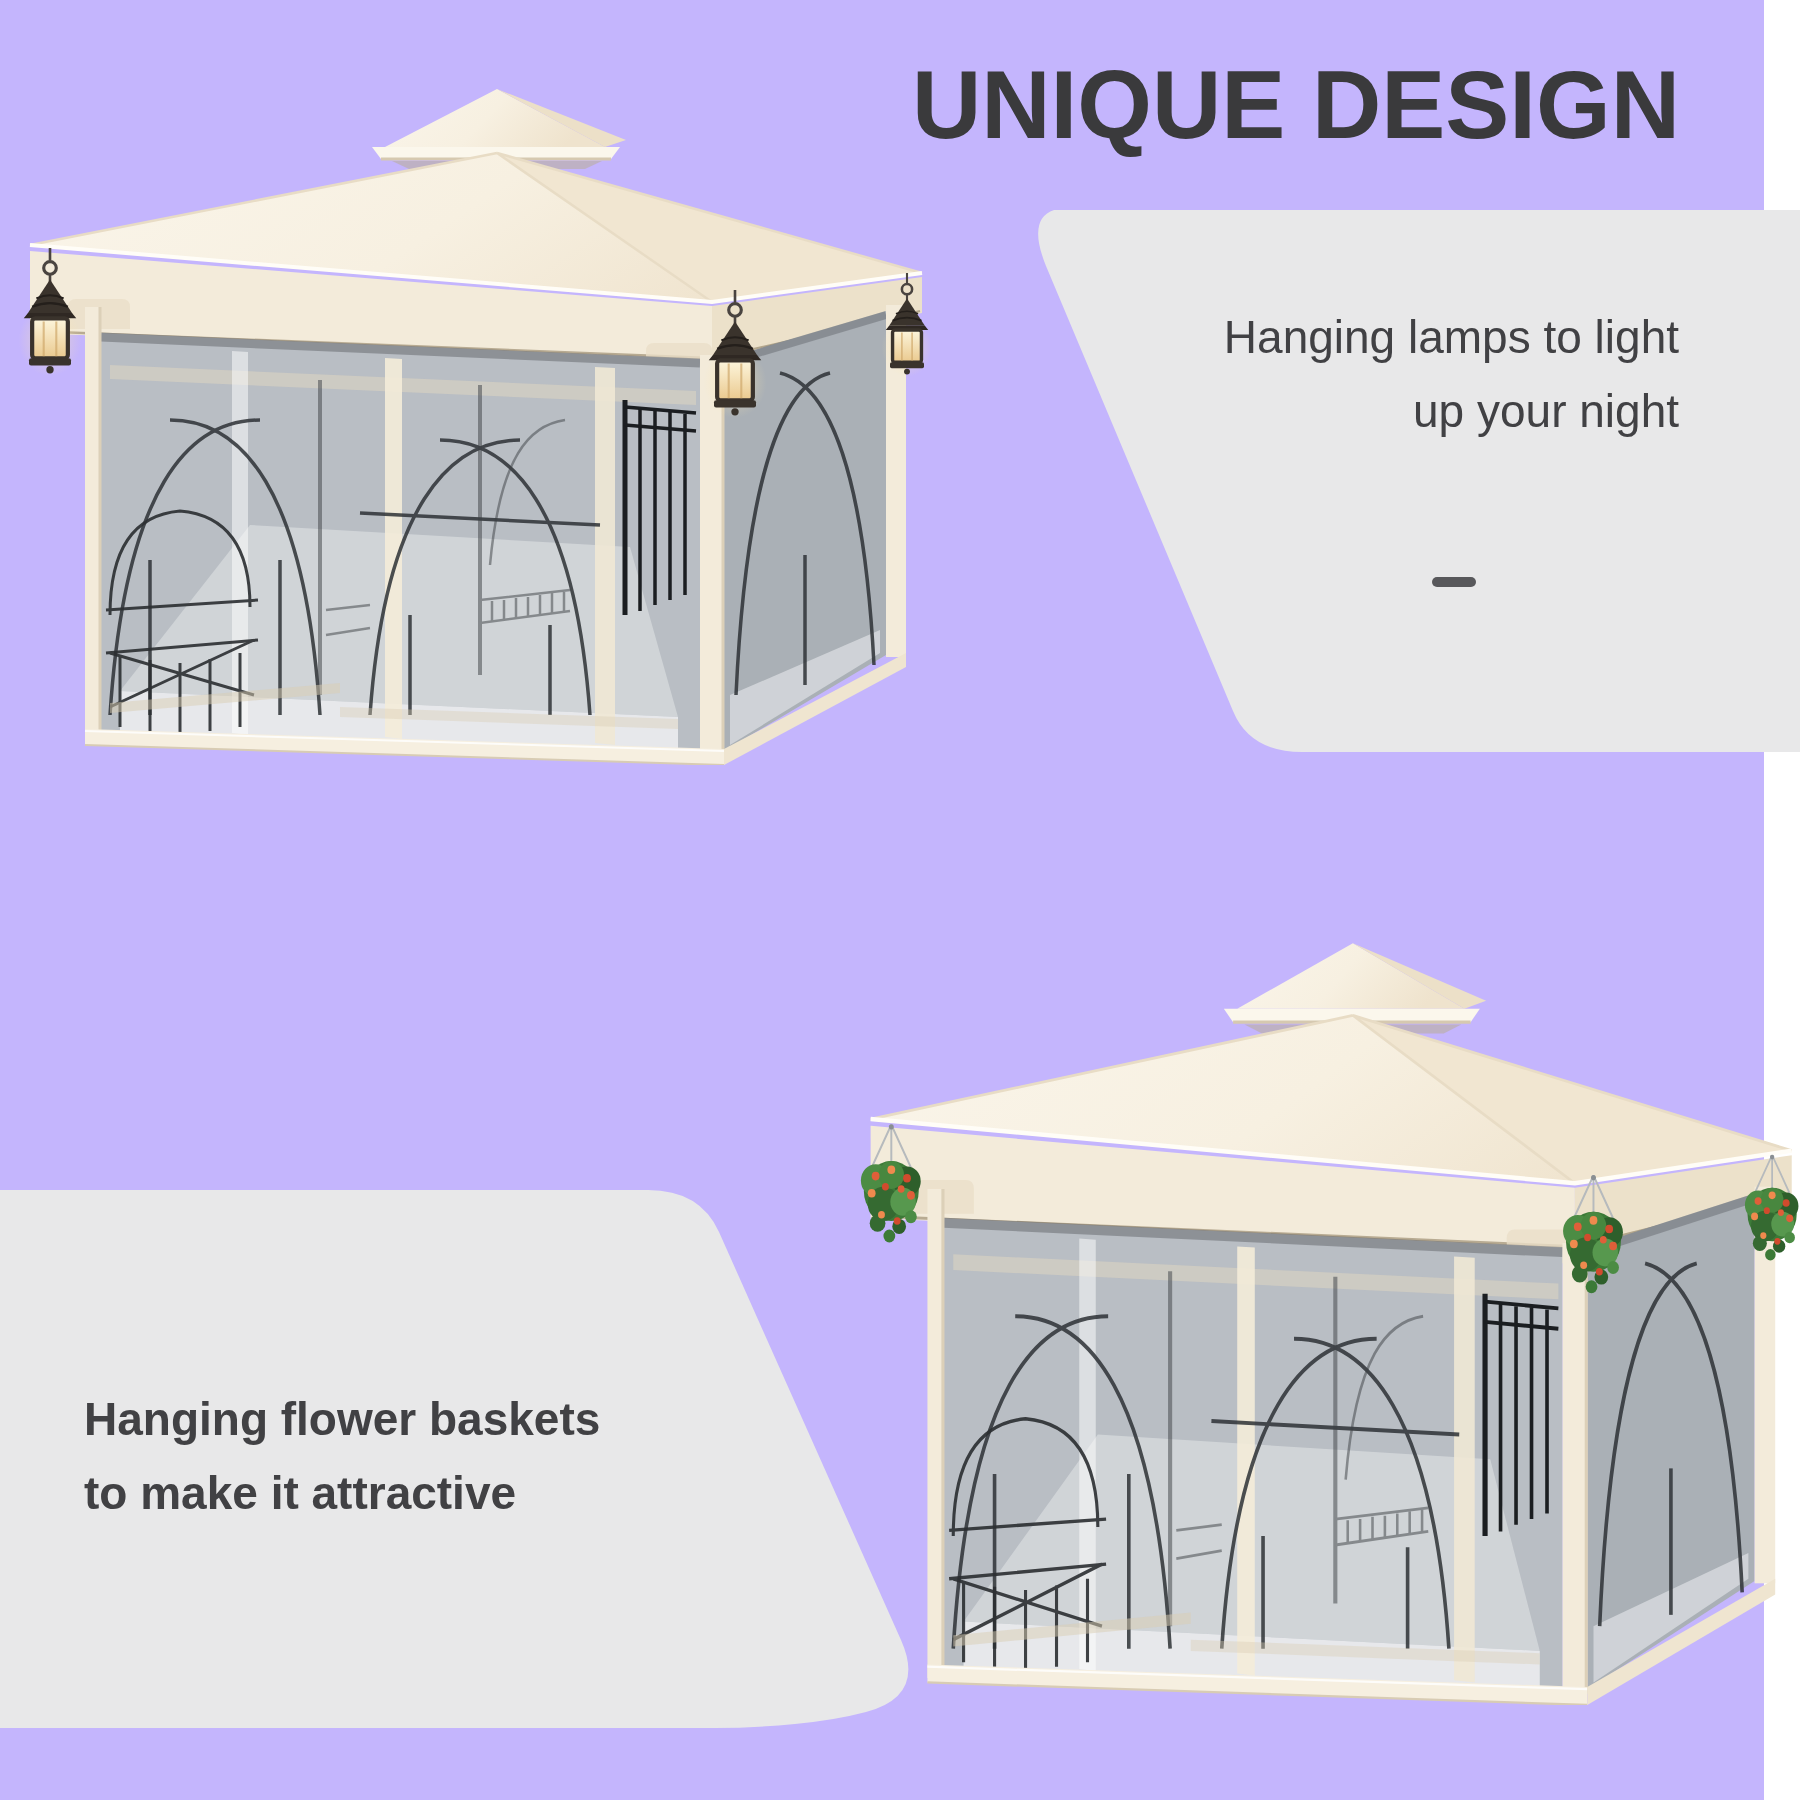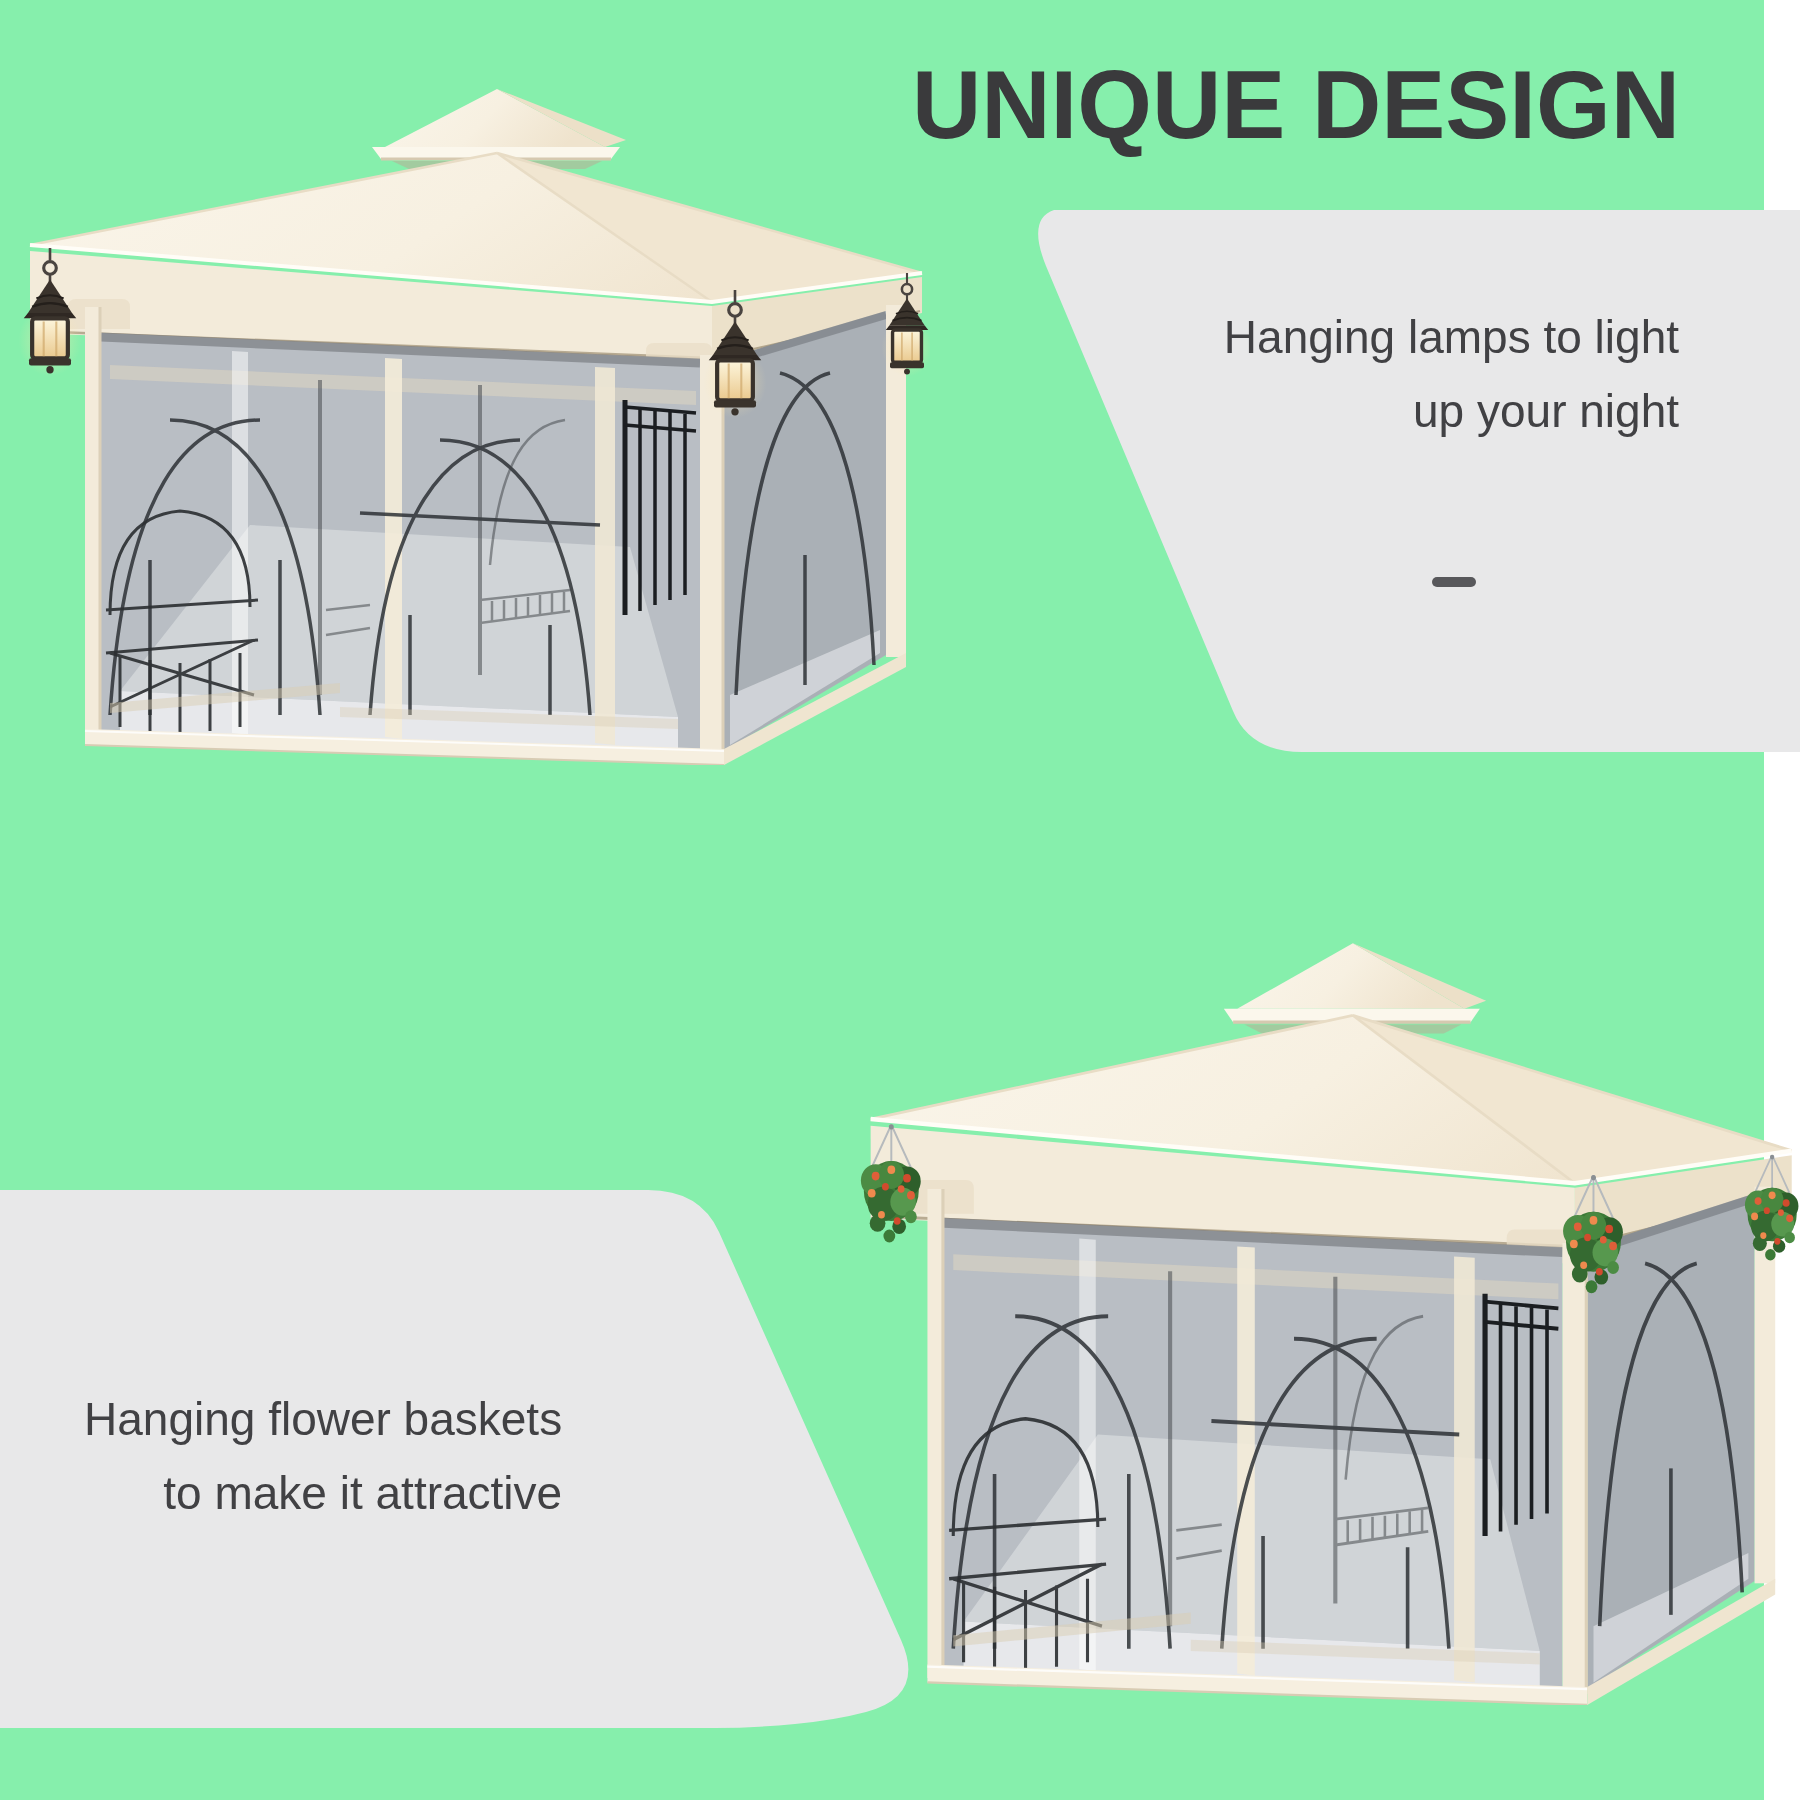--- a/index.html
+++ b/index.html
@@ -1,26 +1,26 @@
 <!DOCTYPE html>
 <html style="--panel: #e8e8e9; --heading: #3a3a3c; --body_text: #414144; --dash: #58585b; --canopy: #f8f2e5; --canopy_shade: #f0e5d0; --frame_cream: #f3ebda; --mesh: #b9bec4; --ironwork: #2e3236; --lantern_glow: #f5e2b0; --foliage: #3c7a37; --flower: #df5f39;"><head>
 <meta charset="utf-8">
 <style>
   html,body{margin:0;padding:0;}
   body{width:1800px;height:1800px;background:#ffffff;overflow:hidden;
        font-family:"Liberation Sans","DejaVu Sans",sans-serif;}
-  .stage{position:relative;width:1764px;height:1800px;background:#86efac;}
+  .stage{position:relative;width:1764px;height:1800px;background:#c4b5fd;}
   .layer{position:absolute;left:0;top:0;}
   .headline{position:absolute;top:50px;right:84px;margin:0;
             font-size:96px;font-weight:700;letter-spacing:0;
             color:var(--heading,#3a3a3c);white-space:nowrap;}
   .feature-text{position:absolute;font-size:46px;font-weight:300;
                 color:var(--body_text,#414144);line-height:74px;white-space:nowrap;}
   .feature-text.lamps{top:300px;right:85px;text-align:right;}
-  .feature-text.baskets{top:1382px;left:84px;text-align:right;}
+  .feature-text.baskets{top:1382px;left:84px;text-align:left;font-weight:bold;}
   .dash{position:absolute;left:1432px;top:577px;width:44px;height:10px;
         border-radius:5px;background:var(--dash,#58585b);}
   svg{display:block;}
   .gazebo{position:absolute;}
   .gazebo.top{left:10px;top:55px;width:920px;height:710px;}
   .gazebo.bottom{left:850px;top:905px;width:950px;height:800px;}
 </style>
 </head>
 <body>
 

